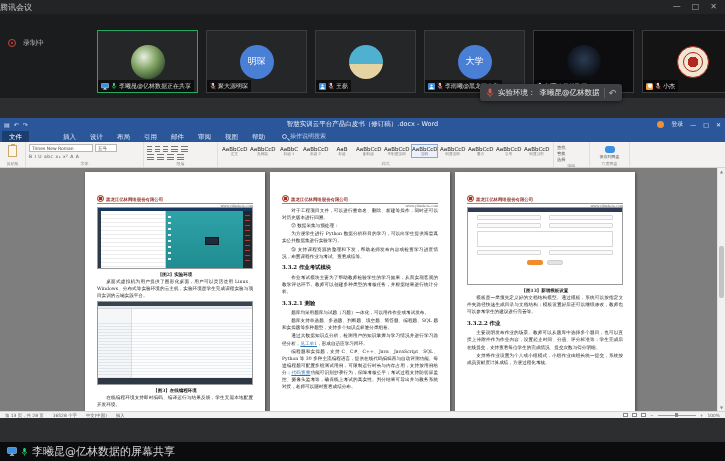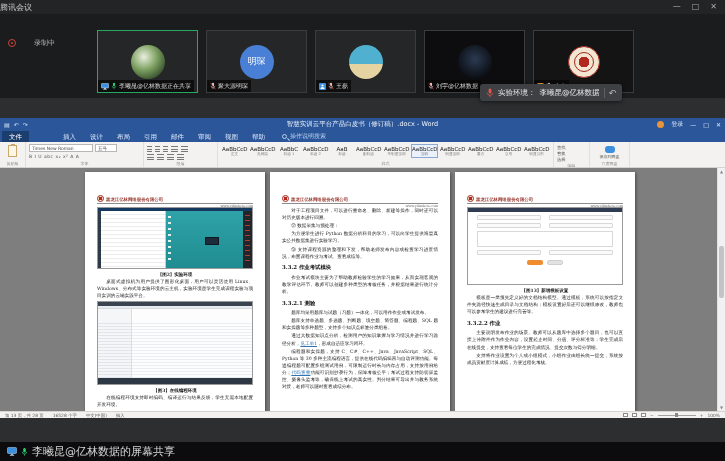--- a/index.html
+++ b/index.html
@@ -7,21 +7,21 @@
   body { position:relative; background:#2c2e30; font-family:"DejaVu Sans","Liberation Sans",sans-serif; }
 
   
   .mt-titlebar { position:absolute; top:0; left:0; right:0; height:14px; background:#222426; display:flex; align-items:center; justify-content:flex-start; z-index:20; }
   .mt-title { font-size:8px; color:#c9c9c9; }
   .mt-controls { position:absolute; right:8px; top:0; height:14px; display:flex; gap:11px; align-items:center; color:#a8a8a8; font-size:8px; }
   .mt-controls span { cursor:default; line-height:14px; }
 
   
   .strip { position:absolute; top:14px; left:0; right:0; height:84px; background:#1a1c1e; z-index:10; }
-  .rec { position:absolute; left:8px; top:24px; display:flex; align-items:center; gap:18px; color:#b9b9b9; font-size:7px; }
+  .rec { position:absolute; left:8px; top:24px; display:flex; align-items:center; gap:7px; color:#b9b9b9; font-size:7px; }
   .rec-dot { width:8px; height:8px; border:1.5px solid #cf4436; border-radius:50%; position:relative; }
   .rec-dot::after { content:""; position:absolute; left:1.5px; top:1.5px; width:2.5px; height:2.5px; border-radius:50%; background:#cf4436; }
   .tiles { position:absolute; left:97px; top:16px; display:flex; gap:8px; }
   .tile { width:101px; height:63px; background:#242628; border:1px solid #3a3c3e; position:relative; display:flex; align-items:center; justify-content:center; flex:none; }
   .tile.active { border:1px solid #27a85f; }
   .tile.dark1 { background:#0d0d0f; }
   .tile.dark2 { background:#141414; }
   .avatar { width:34px; height:34px; border-radius:50%; flex:none; }
   .a-init { background:#4a7fd6; color:#fff; font-size:9px; display:flex; align-items:center; justify-content:center; }
   .a-photo1 { background:radial-gradient(circle at 38% 35%, #e9f0df, #7fa263 42%, #334d2b 80%); }
@@ -186,20 +186,37 @@
         <svg class="mic-svg" width="6" height="8" viewBox="0 0 8 10">
             <rect x="2.6" y="0.5" width="2.8" height="5" rx="1.4" fill="#cfcfcf"></rect>
             <path d="M1.5 4.8a2.5 2.5 0 0 0 5 0" fill="none" stroke="#cfcfcf" stroke-width="0.8"></path>
             <line x1="4" y1="7.3" x2="4" y2="9.2" stroke="#cfcfcf" stroke-width="0.8"></line>
             <line x1="0.8" y1="0.8" x2="7.2" y2="9.4" stroke="#e0493c" stroke-width="1"></line>
           </svg>
         <span>王磊</span>
       </div>
     </div>
 
+    <div class="tile">
+      <div class="avatar a-init">大学</div>
+      <div class="tag">
+        <svg class="mic-svg" width="7" height="7" viewBox="0 0 7 7">
+            <rect width="7" height="7" rx="1" fill="#3d8fe0"></rect>
+            <circle cx="3.5" cy="2.5" r="1.1" fill="#fff"></circle>
+            <path d="M1.4 5.9a2.1 1.9 0 0 1 4.2 0z" fill="#fff"></path>
+          </svg>
+        <svg class="mic-svg" width="6" height="8" viewBox="0 0 8 10">
+            <rect x="2.6" y="0.5" width="2.8" height="5" rx="1.4" fill="#cfcfcf"></rect>
+            <path d="M1.5 4.8a2.5 2.5 0 0 0 5 0" fill="none" stroke="#cfcfcf" stroke-width="0.8"></path>
+            <line x1="4" y1="7.3" x2="4" y2="9.2" stroke="#cfcfcf" stroke-width="0.8"></line>
+            <line x1="0.8" y1="0.8" x2="7.2" y2="9.4" stroke="#e0493c" stroke-width="1"></line>
+          </svg>
+        <span>李雨曦@黑龙江大学</span>
+      </div>
+    </div>
 
     <div class="tile dark1">
       <div class="avatar a-dark"></div>
       <div class="tag">
         <svg class="mic-svg" width="6" height="8" viewBox="0 0 8 10">
             <rect x="2.6" y="0.5" width="2.8" height="5" rx="1.4" fill="#cfcfcf"></rect>
             <path d="M1.5 4.8a2.5 2.5 0 0 0 5 0" fill="none" stroke="#cfcfcf" stroke-width="0.8"></path>
             <line x1="4" y1="7.3" x2="4" y2="9.2" stroke="#cfcfcf" stroke-width="0.8"></line>
             <line x1="0.8" y1="0.8" x2="7.2" y2="9.4" stroke="#e0493c" stroke-width="1"></line>
           </svg>

